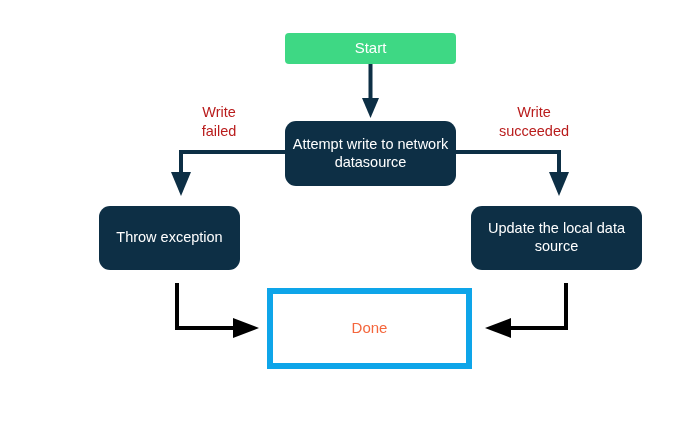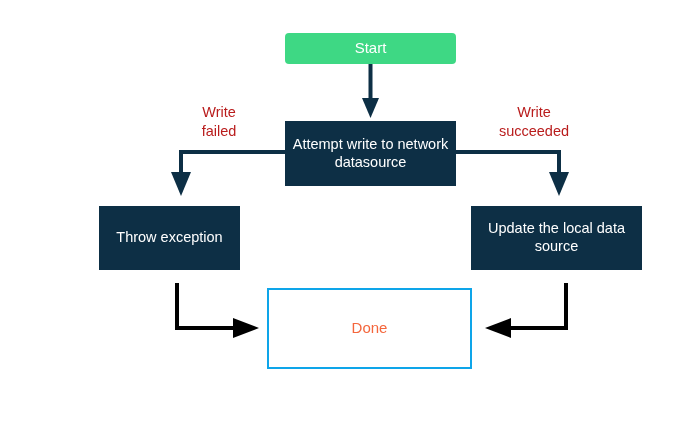--- a/index.html
+++ b/index.html
@@ -40,21 +40,21 @@
     top: 33px;
     width: 171px;
     height: 31px;
     background: #3ed884;
     border-radius: 4px;
     color: #ffffff;
     font-size: 15px;
   }
   .node-process {
     background: #0d2f45;
-    border-radius: 0;
+    border-radius: 11px;
     color: #ffffff;
     font-size: 14.5px;
     padding: 0 0;
   }
   .node-attempt {
     left: 261px;
     top: 121px;
     width: 171px;
     height: 65px;
   }
@@ -70,21 +70,21 @@
     width: 171px;
     height: 64px;
     align-items: center;
   }
   .node-done {
     left: 243px;
     top: 288px;
     width: 205px;
     height: 81px;
     background: #ffffff;
-    border: 2px solid #0ea5e9;
+    border: 6px solid #0ea5e9;
     color: #f4663c;
     font-size: 15px;
   }
   .edge-label {
     position: absolute;
     color: #b91c1c;
     font-size: 14.5px;
     line-height: 1.3;
     text-align: center;
     white-space: pre-line;

